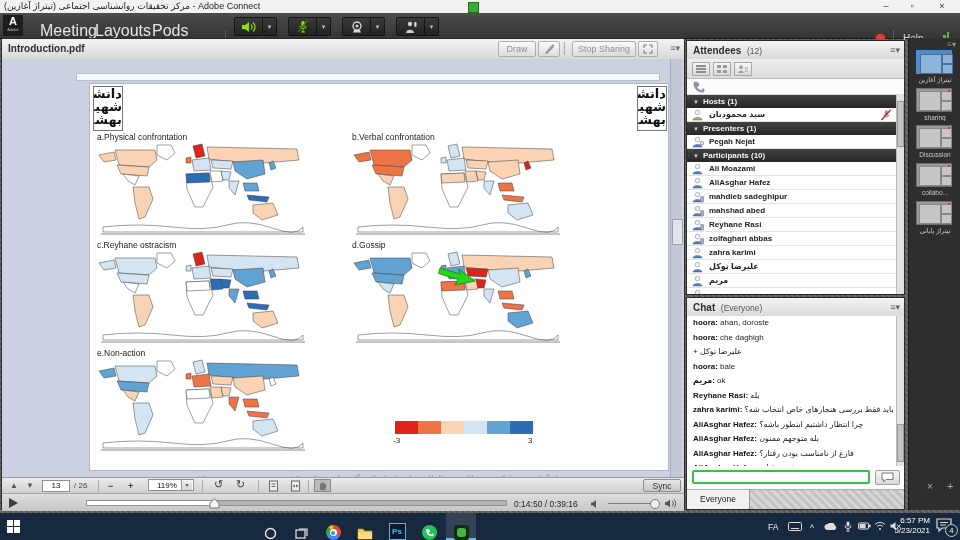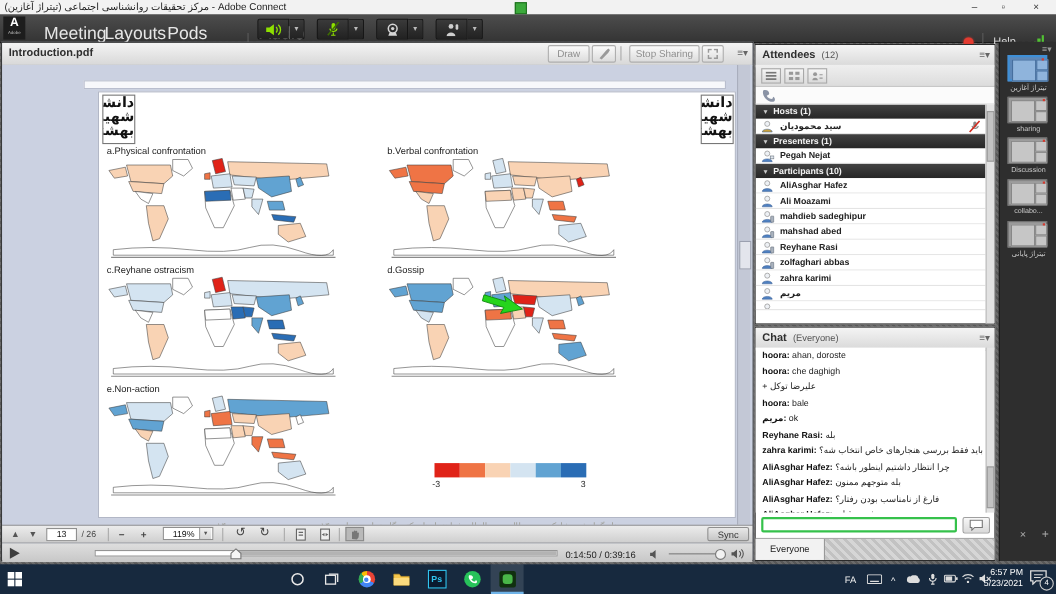--- a/index.html
+++ b/index.html
@@ -106,21 +106,21 @@
   .layout-label{margin-top:2px;font-size:6.5px;color:#c9c9c9;text-align:center;white-space:nowrap;overflow:hidden;}
   #layouts-x{position:absolute;left:18px;bottom:18px;color:#aaa;font-size:10px;}
   #layouts-plus{position:absolute;left:38px;bottom:18px;color:#aaa;font-size:11px;}
   
   #taskbar{left:0;top:513px;width:960px;height:27px;background:#17293e;}
   #start-btn{left:0;top:0;width:27px;height:27px;display:flex;align-items:center;justify-content:center;}
   .winlogo{display:grid;grid-template-columns:6px 6px;grid-template-rows:6px 6px;gap:1px;}
   .winlogo i{background:#fff;display:block;}
   #search-box{left:27px;top:2px;width:222px;height:23px;background:#f5f5f5;border:1px solid #444;box-sizing:border-box;display:flex;align-items:center;}
   #search-box .ph{font-size:9px;color:#555;margin-left:6px;}
-  .tb-icon{top:0;width:30px;height:27px;display:flex;align-items:center;justify-content:center;}
+  .tb-icon{top:0;width:30px;height:27px;display:flex;align-items:flex-end;justify-content:center;}
   .tb-icon.active{background:rgba(255,255,255,.12);box-shadow:inset 0 -2px 0 #6fb3e8;}
   .tray-txt{font-size:8.5px;color:#eee;}
   #clock{left:886px;top:3px;width:44px;text-align:right;}
   #clock div{font-size:8px;color:#fff;line-height:10px;}
   #action-center{left:936px;top:5px;width:18px;height:16px;}
   #ac-badge{position:absolute;right:-4px;bottom:-3px;width:11px;height:11px;border-radius:50%;background:#17293e;border:1px solid #ccc;color:#fff;font-size:7px;text-align:center;line-height:11px;}
   svg{display:block;}
 </style>
 </head>
 <body>
@@ -515,36 +515,36 @@
           <span class="nm">Pegah Nejat</span>
         </div>
         <div class="group-header"><span class="tri">▼</span>Participants (10)</div>
         <div class="member-row">
           <span class="av">
             <svg width="12" height="12" viewBox="0 0 12 12">
               <circle cx="5.5" cy="3.6" r="2.3" fill="#eef1f5" stroke="#8a8a8a" stroke-width="0.6"></circle>
               <path d="M1,11 C1,7.6 10,7.6 10,11 Z" fill="#4f81c2" stroke="#3c5f93" stroke-width="0.5"></path>
             </svg>
           </span>
+          <span class="nm">Ali Moazami</span>
+        </div>
+        <div class="member-row">
+          <span class="av">
+            <svg width="12" height="12" viewBox="0 0 12 12">
+              <circle cx="5.5" cy="3.6" r="2.3" fill="#eef1f5" stroke="#8a8a8a" stroke-width="0.6"></circle>
+              <path d="M1,11 C1,7.6 10,7.6 10,11 Z" fill="#4f81c2" stroke="#3c5f93" stroke-width="0.5"></path>
+            </svg>
+          </span>
           <span class="nm">AliAsghar Hafez</span>
         </div>
         <div class="member-row">
           <span class="av">
             <svg width="12" height="12" viewBox="0 0 12 12">
               <circle cx="5.5" cy="3.6" r="2.3" fill="#eef1f5" stroke="#8a8a8a" stroke-width="0.6"></circle>
               <path d="M1,11 C1,7.6 10,7.6 10,11 Z" fill="#4f81c2" stroke="#3c5f93" stroke-width="0.5"></path>
-            </svg>
-          </span>
-          <span class="nm">Ali Moazami</span>
-        </div>
-        <div class="member-row">
-          <span class="av">
-            <svg width="12" height="12" viewBox="0 0 12 12">
-              <circle cx="5.5" cy="3.6" r="2.3" fill="#eef1f5" stroke="#8a8a8a" stroke-width="0.6"></circle>
-              <path d="M1,11 C1,7.6 10,7.6 10,11 Z" fill="#4f81c2" stroke="#3c5f93" stroke-width="0.5"></path>
               <rect x="8.6" y="5.5" width="3" height="5.5" rx="0.6" fill="#aab3bf" stroke="#5c6570" stroke-width="0.5"></rect>
             </svg>
           </span>
           <span class="nm">mahdieb sadeghipur</span>
         </div>
         <div class="member-row">
           <span class="av">
             <svg width="12" height="12" viewBox="0 0 12 12">
               <circle cx="5.5" cy="3.6" r="2.3" fill="#eef1f5" stroke="#8a8a8a" stroke-width="0.6"></circle>
               <path d="M1,11 C1,7.6 10,7.6 10,11 Z" fill="#4f81c2" stroke="#3c5f93" stroke-width="0.5"></path>
@@ -574,20 +574,29 @@
           <span class="nm">zolfaghari abbas</span>
         </div>
         <div class="member-row">
           <span class="av">
             <svg width="12" height="12" viewBox="0 0 12 12">
               <circle cx="5.5" cy="3.6" r="2.3" fill="#eef1f5" stroke="#8a8a8a" stroke-width="0.6"></circle>
               <path d="M1,11 C1,7.6 10,7.6 10,11 Z" fill="#4f81c2" stroke="#3c5f93" stroke-width="0.5"></path>
             </svg>
           </span>
           <span class="nm">zahra karimi</span>
+        </div>
+        <div class="member-row">
+          <span class="av">
+            <svg width="12" height="12" viewBox="0 0 12 12">
+              <circle cx="5.5" cy="3.6" r="2.3" fill="#eef1f5" stroke="#8a8a8a" stroke-width="0.6"></circle>
+              <path d="M1,11 C1,7.6 10,7.6 10,11 Z" fill="#4f81c2" stroke="#3c5f93" stroke-width="0.5"></path>
+            </svg>
+          </span>
+          <span class="nm">علیرضا توکل</span>
         </div>
         <div class="member-row">
           <span class="av">
             <svg width="12" height="12" viewBox="0 0 12 12">
               <circle cx="5.5" cy="3.6" r="2.3" fill="#eef1f5" stroke="#8a8a8a" stroke-width="0.6"></circle>
               <path d="M1,11 C1,7.6 10,7.6 10,11 Z" fill="#4f81c2" stroke="#3c5f93" stroke-width="0.5"></path>
             </svg>
           </span>
           <span class="nm">مریم</span>
         </div>

